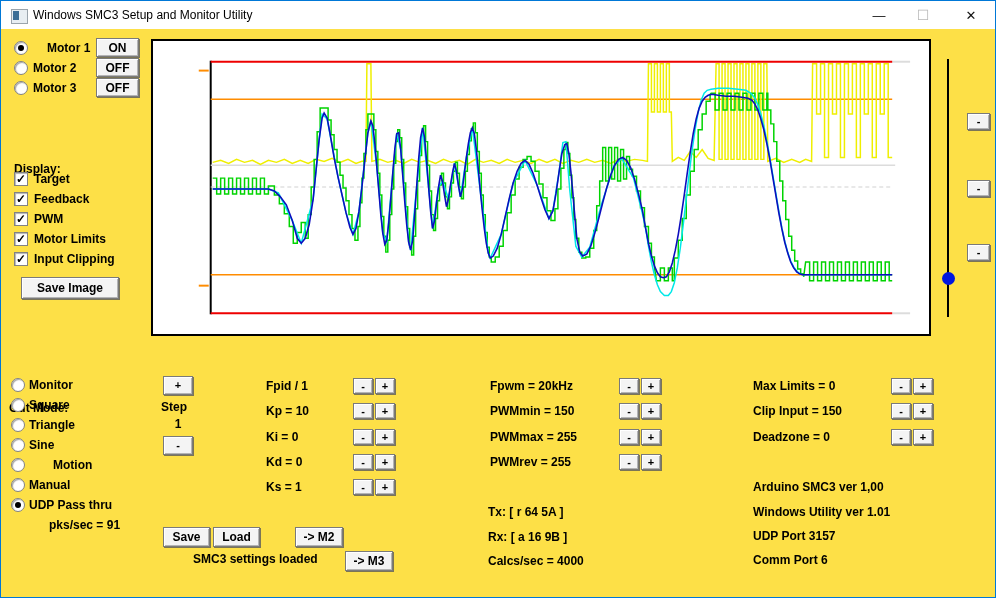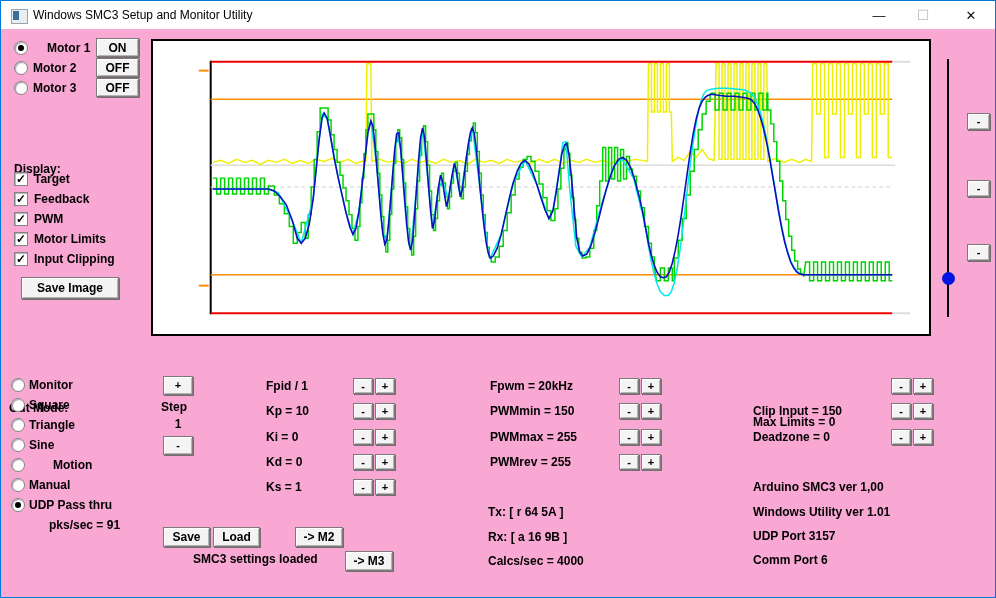--- a/index.html
+++ b/index.html
@@ -1,17 +1,17 @@
 <!DOCTYPE html>
 <html><head>
 <meta charset="utf-8">
 <style>
   html,body{margin:0;padding:0;}
   body{width:996px;height:598px;overflow:hidden;font-family:"Liberation Sans",sans-serif;-webkit-font-smoothing:none;}
-  .window{position:absolute;left:0;top:0;width:994px;height:596px;border:1px solid #0078d7;background:#f9a8d4;}
+  .window{position:absolute;left:0;top:0;width:994px;height:596px;border:1px solid #0078d7;background:#fde047;}
   .titlebar{position:absolute;left:0;top:0;width:100%;height:28px;background:#ffffff;}
   .app-icon{position:absolute;left:10px;top:8px;width:15px;height:13px;border:1px solid #9aa4ac;background:#e8eef2;}
   .app-icon:before{content:"";position:absolute;left:1px;top:1px;width:6px;height:9px;background:#3c6e96;}
   .title-text{position:absolute;left:32px;top:7px;font-size:12px;color:#000;white-space:nowrap;}
   .wbtn{position:absolute;top:0;height:28px;display:flex;align-items:center;justify-content:center;font-size:13px;color:#111;}
   .wbtn.max{color:#b8b8b8;}
   .chart-box{position:absolute;left:150px;top:38px;width:776px;height:293px;border:2px solid #000;background:#fff;}
   .chart-box svg{width:100%;height:100%;display:block;}
   .lbl{position:absolute;font-size:12px;font-weight:bold;color:#000;white-space:nowrap;}
   .btn{position:absolute;box-sizing:border-box;background:#f4f4f4;border:1px solid #7a7a7a;
@@ -133,21 +133,21 @@
   <span class="lbl" style="left:489px;top:403px;">PWMmin = 150</span>
   <button class="btn small" style="left:618px;top:402px;width:20px;height:16px;">-</button>
   <button class="btn small" style="left:640px;top:402px;width:20px;height:16px;">+</button>
   <span class="lbl" style="left:489px;top:429px;">PWMmax = 255</span>
   <button class="btn small" style="left:618px;top:428px;width:20px;height:16px;">-</button>
   <button class="btn small" style="left:640px;top:428px;width:20px;height:16px;">+</button>
   <span class="lbl" style="left:489px;top:454px;">PWMrev = 255</span>
   <button class="btn small" style="left:618px;top:453px;width:20px;height:16px;">-</button>
   <button class="btn small" style="left:640px;top:453px;width:20px;height:16px;">+</button>
 
-  <span class="lbl" style="left:752px;top:378px;margin-top:36px;">Max Limits = 0</span>
+  <span class="lbl" style="left:752px;top:378px;">Max Limits = 0</span>
   <button class="btn small" style="left:890px;top:377px;width:20px;height:16px;">-</button>
   <button class="btn small" style="left:912px;top:377px;width:20px;height:16px;">+</button>
   <span class="lbl" style="left:752px;top:403px;">Clip Input = 150</span>
   <button class="btn small" style="left:890px;top:402px;width:20px;height:16px;">-</button>
   <button class="btn small" style="left:912px;top:402px;width:20px;height:16px;">+</button>
   <span class="lbl" style="left:752px;top:429px;">Deadzone = 0</span>
   <button class="btn small" style="left:890px;top:428px;width:20px;height:16px;">-</button>
   <button class="btn small" style="left:912px;top:428px;width:20px;height:16px;">+</button>
 
   <button class="btn" style="left:162px;top:526px;width:47px;height:20px;">Save</button>

